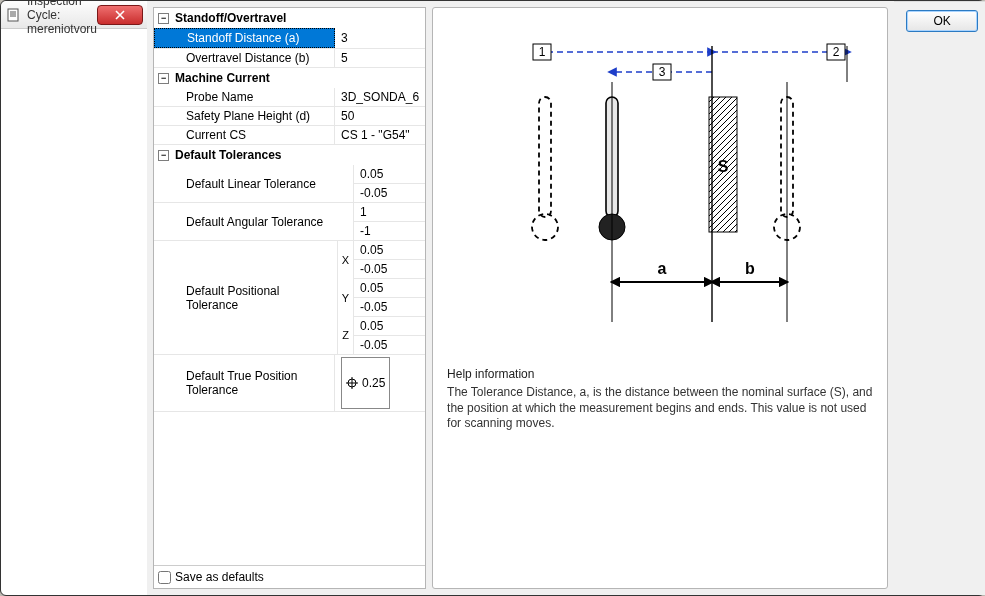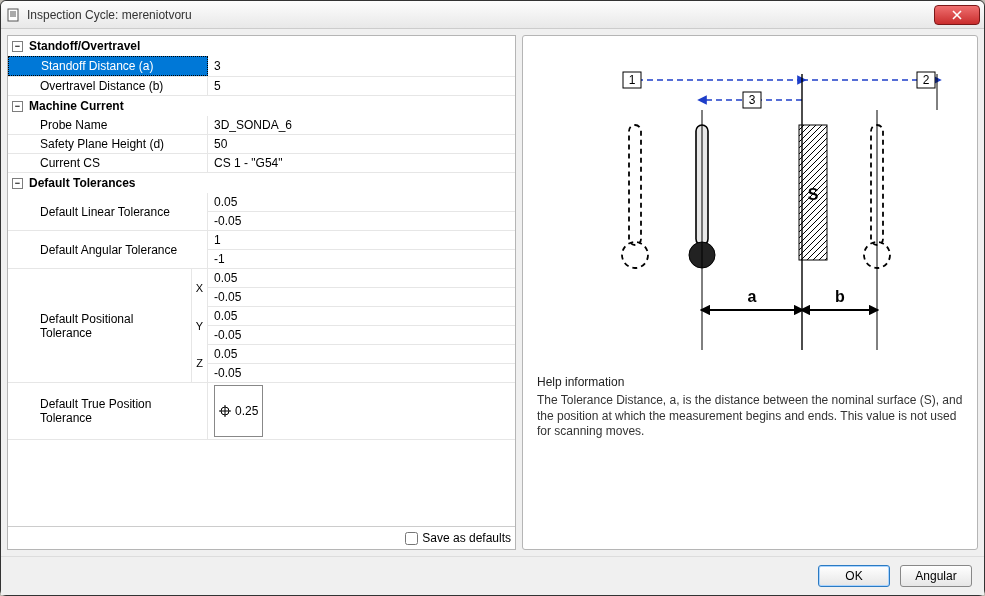--- a/index.html
+++ b/index.html
@@ -14,21 +14,21 @@
     overflow: hidden;
   }
   .window {
     width: 985px;
     height: 596px;
     background: #ffffff;
     border: 1px solid #333;
     border-radius: 6px;
     box-shadow: 0 0 6px rgba(0,0,0,.4);
     display: flex;
-    flex-direction: column;
+    flex-direction: row;
   }
   .titlebar {
     height: 28px;
     background: linear-gradient(#fdfdfd,#e8e8e8);
     border-bottom: 1px solid #ccc;
     border-radius: 6px 6px 0 0;
     display: flex;
     align-items: center;
     padding: 0 4px;
   }
@@ -82,21 +82,21 @@
     background:#fff;
     cursor: pointer;
     user-select:none;
   }
   .pg-row {
     display: flex;
     border-bottom: 1px solid #e6e6e6;
     min-height: 18px;
   }
   .pg-label {
-    width: 200px;
+    width: 181px;
     padding: 2px 4px 2px 32px;
     border-right: 1px solid #e6e6e6;
     display:flex; align-items:center;
   }
   .pg-label.sel {
     background: #0078d7;
     color: #fff;
     border: 1px dotted #000;
   }
   .pg-value {
@@ -133,33 +133,33 @@
     display:flex; align-items:center;
   }
   .pg-value-stack div:last-child { border-bottom:none; }
   .tp-input {
     border: 1px solid #888; padding: 18px 4px; display:inline-flex; align-items:center; gap:4px;
   }
   .tp-icon { display:inline-flex; }
   .save-row {
     border-top: 1px solid #ccc;
     padding: 4px;
-    display:flex; align-items:center; gap:4px;justify-content:flex-end;
+    display:flex; align-items:center; gap:4px;
   }
   input[type=checkbox]{ margin:0; }
   .right-panel {
     width: 456px;
     background: #fff;
     border: 1px solid #b5b5b5;
     border-radius: 3px;
     padding: 14px;
     display:flex; flex-direction:column;
   }
   .diagram { flex: 0 0 auto; }
-  .help-title { font-weight: normal; margin-top: 12px; margin-bottom:4px; color:#222;}
+  .help-title { font-weight: normal; margin-top: 32px; margin-bottom:4px; color:#222;}
   .help-text { color:#333; line-height:1.3; }
   .footer {
     display:flex;
     justify-content:flex-end;
     gap:10px;
     padding: 8px 12px;
     background:#f0f0f0;
     border-top:1px solid #ddd;
   }
   .btn {

